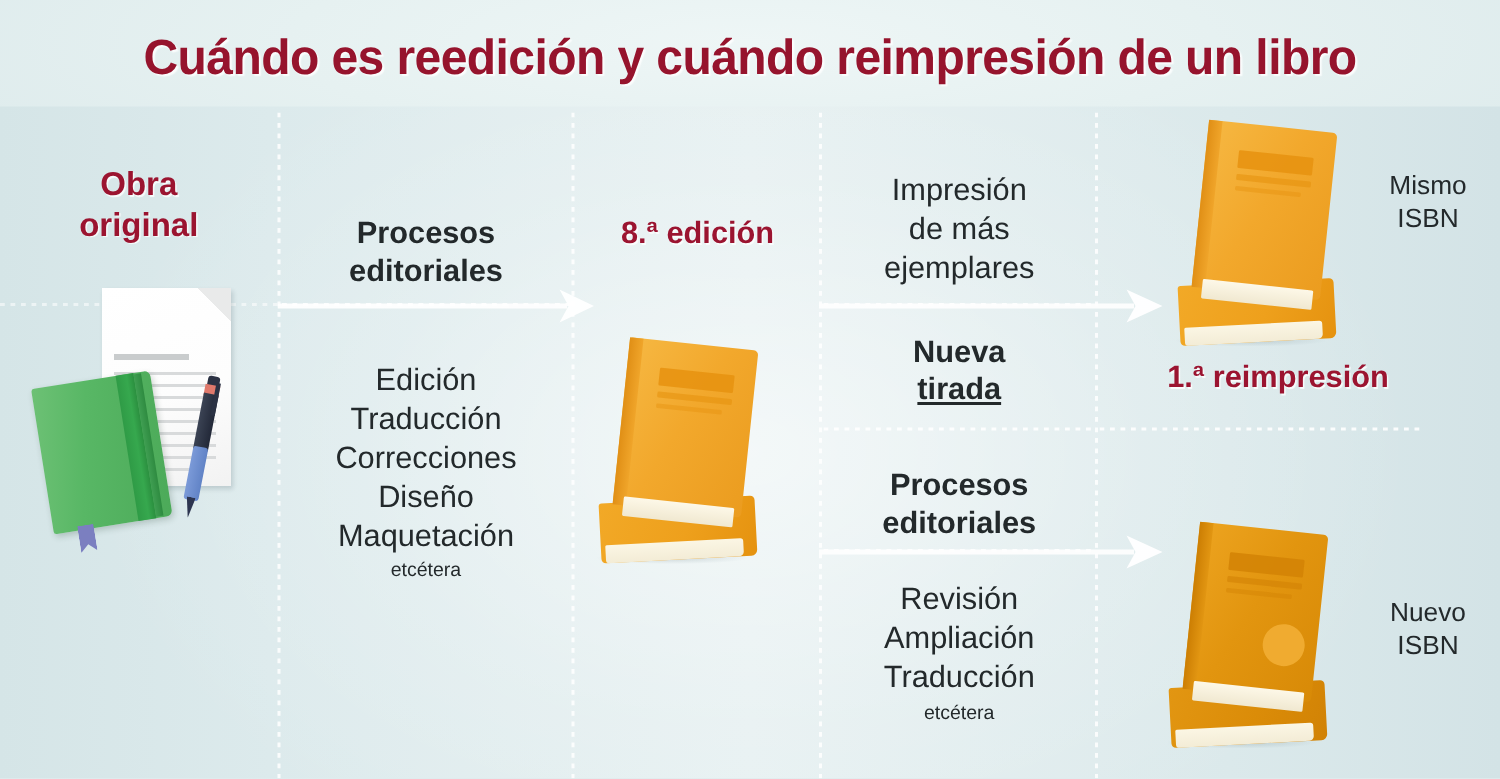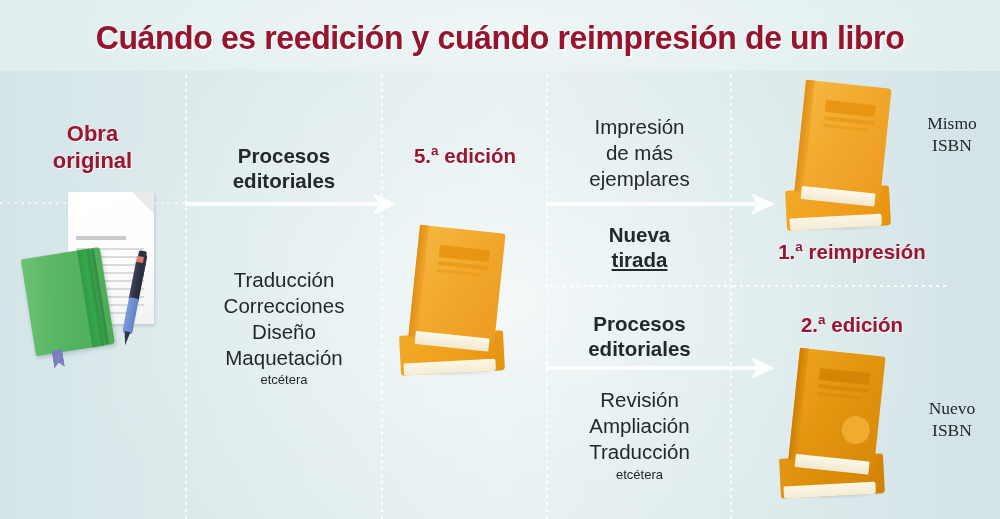--- a/index.html
+++ b/index.html
@@ -56,24 +56,24 @@
     position:absolute;
     text-align:center;
     line-height:1.22;
     color:#23292b;
     white-space:nowrap;
   }
   .lbl.red { color:#9b1430; font-weight:bold; text-shadow:1px 1px 0.5px rgba(255,255,255,0.8); }
   .lbl.bold { font-weight:bold; }
   .lbl.reg { font-weight:normal; }
   .s13 { font-size:13px; }
-  .s17 { font-size:17.5px;font-family:Liberation Serif, serif; }
+  .s17 { font-size:17.5px; }
   .s19 { font-size:19.5px; }
   .s20 { font-size:20.5px; }
-  .s22 { font-size:22px;margin-top:11px; }
+  .s22 { font-size:22px; }
 
   
   #manuscript { position:absolute; left:28px; top:192px; width:140px; height:175px; }
   .paper {
     position:absolute; left:40px; top:0; width:86px; height:132px;
     background:linear-gradient(160deg,#ffffff 0%, #fdfdfd 55%, #f2f2f2 100%);
     box-shadow:1px 2px 3px rgba(40,60,70,0.18);
   }
   .paper .corner {
     position:absolute; right:0; top:0; width:22px; height:22px;
@@ -211,27 +211,28 @@
       <div class="pen-clip"></div>
       <div class="pen-grip"></div>
       <div class="pen-tip"></div>
     </div>
   </div>
 
 
   <div class="lbl bold s20" style="left:188px; top:143px; width:192px;">Procesos</div>
   <div class="lbl bold s20" style="left:188px; top:168px; width:192px;">editoriales</div>
 
+  <div class="lbl reg s20" style="left:188px; top:241px; width:192px;">Edición</div>
   <div class="lbl reg s20" style="left:188px; top:267px; width:192px;">Traducción</div>
   <div class="lbl reg s20" style="left:188px; top:293px; width:192px;">Correcciones</div>
   <div class="lbl reg s20" style="left:188px; top:319px; width:192px;">Diseño</div>
   <div class="lbl reg s20" style="left:188px; top:345px; width:192px;">Maquetación</div>
   <div class="lbl reg s13" style="left:188px; top:372px; width:192px;">etcétera</div>
 
-  <div class="lbl red s20" style="left:384px; top:143px; width:162px;">5.ª edición</div>
+  <div class="lbl red s20" style="left:384px; top:143px; width:162px;">8.ª edición</div>
 
   <div class="bookstack" style="left:396px; top:225px; width:128px; height:148px;">
     <div class="bs-shadow"></div>
     <div class="bs-bottom" style="left:4px; bottom:0; width:104px; height:40px;
          background:linear-gradient(115deg,#f2a927 0%,#eea01c 55%,#e5920f 100%); transform:rotate(-3deg);">
       <div class="bs-bottom-pages"></div>
     </div>
     <div class="bs-top" style="left:18px; top:4px; width:86px; height:112px;
          background:linear-gradient(118deg,#f6b843 0%,#f2a82c 48%,#eb9c1f 100%); transform:rotate(6deg);">
       <div class="bs-top-spine" style="background:linear-gradient(90deg,#e08f16,#f0a52a);"></div>
@@ -271,21 +272,20 @@
       <div class="bs-titlebar" style="left:22px; top:42px; width:44px; height:3px; background:#e6920f; opacity:0.45;"></div>
       <div class="bs-top-pages"></div>
     </div>
   </div>
 
   <div class="lbl reg s17" style="left:906px; top:113px; width:92px;">Mismo</div>
   <div class="lbl reg s17" style="left:906px; top:135px; width:92px;">ISBN</div>
 
   <div class="lbl red s20" style="left:733px; top:239px; width:238px;">1.ª reimpresión</div>
 
-  <div class="lbl red s20" style="left:733px; top:312px; width:238px;">2.ª edición</div>
 
   <div class="bookstack" style="left:776px; top:348px; width:128px; height:148px;">
     <div class="bs-shadow"></div>
     <div class="bs-bottom" style="left:4px; bottom:0; width:104px; height:40px;
          background:linear-gradient(115deg,#e29612 0%,#db8c08 55%,#d18205 100%); transform:rotate(-3deg);">
       <div class="bs-bottom-pages"></div>
     </div>
     <div class="bs-top" style="left:18px; top:4px; width:86px; height:112px;
          background:linear-gradient(118deg,#eda420 0%,#e2950f 48%,#d88a07 100%); transform:rotate(6deg);">
       <div class="bs-top-spine" style="background:linear-gradient(90deg,#cc7e03,#e29612);"></div>

